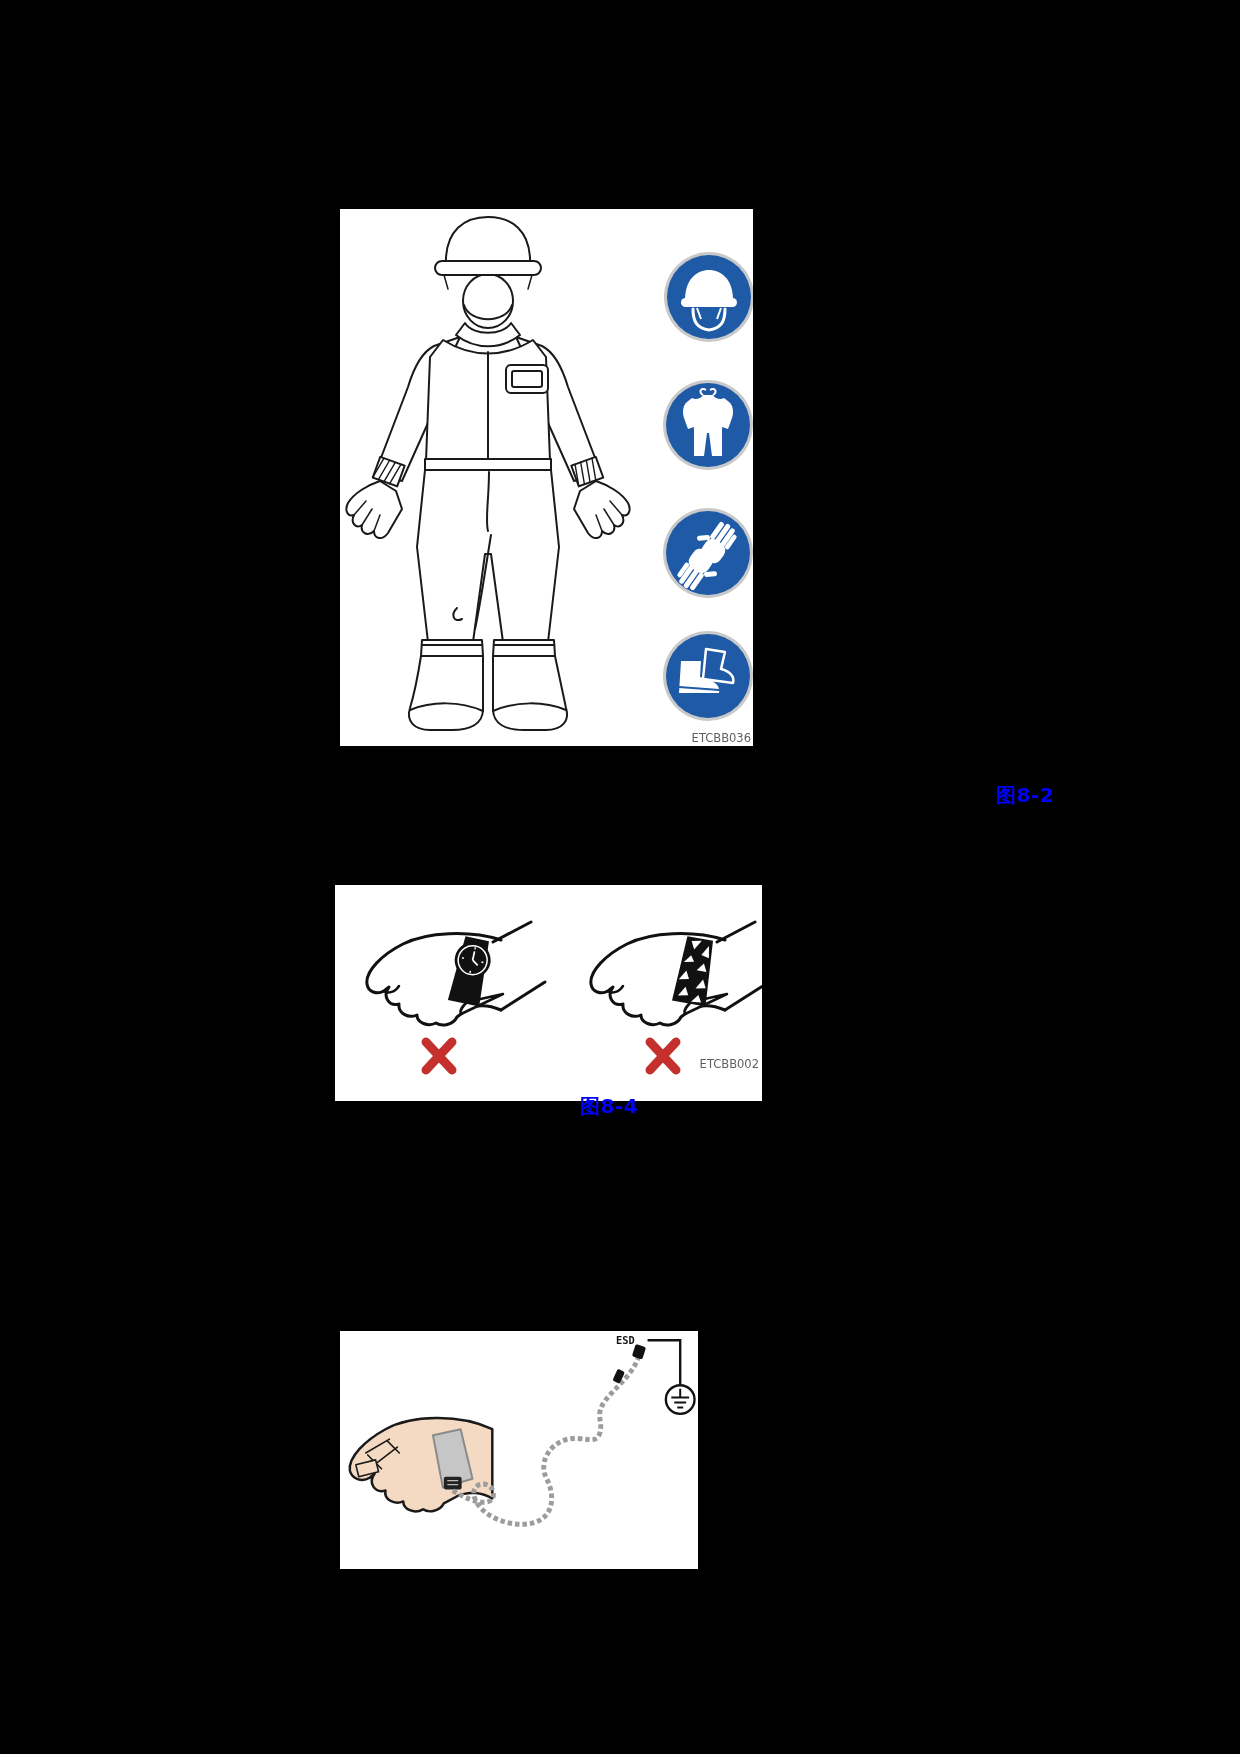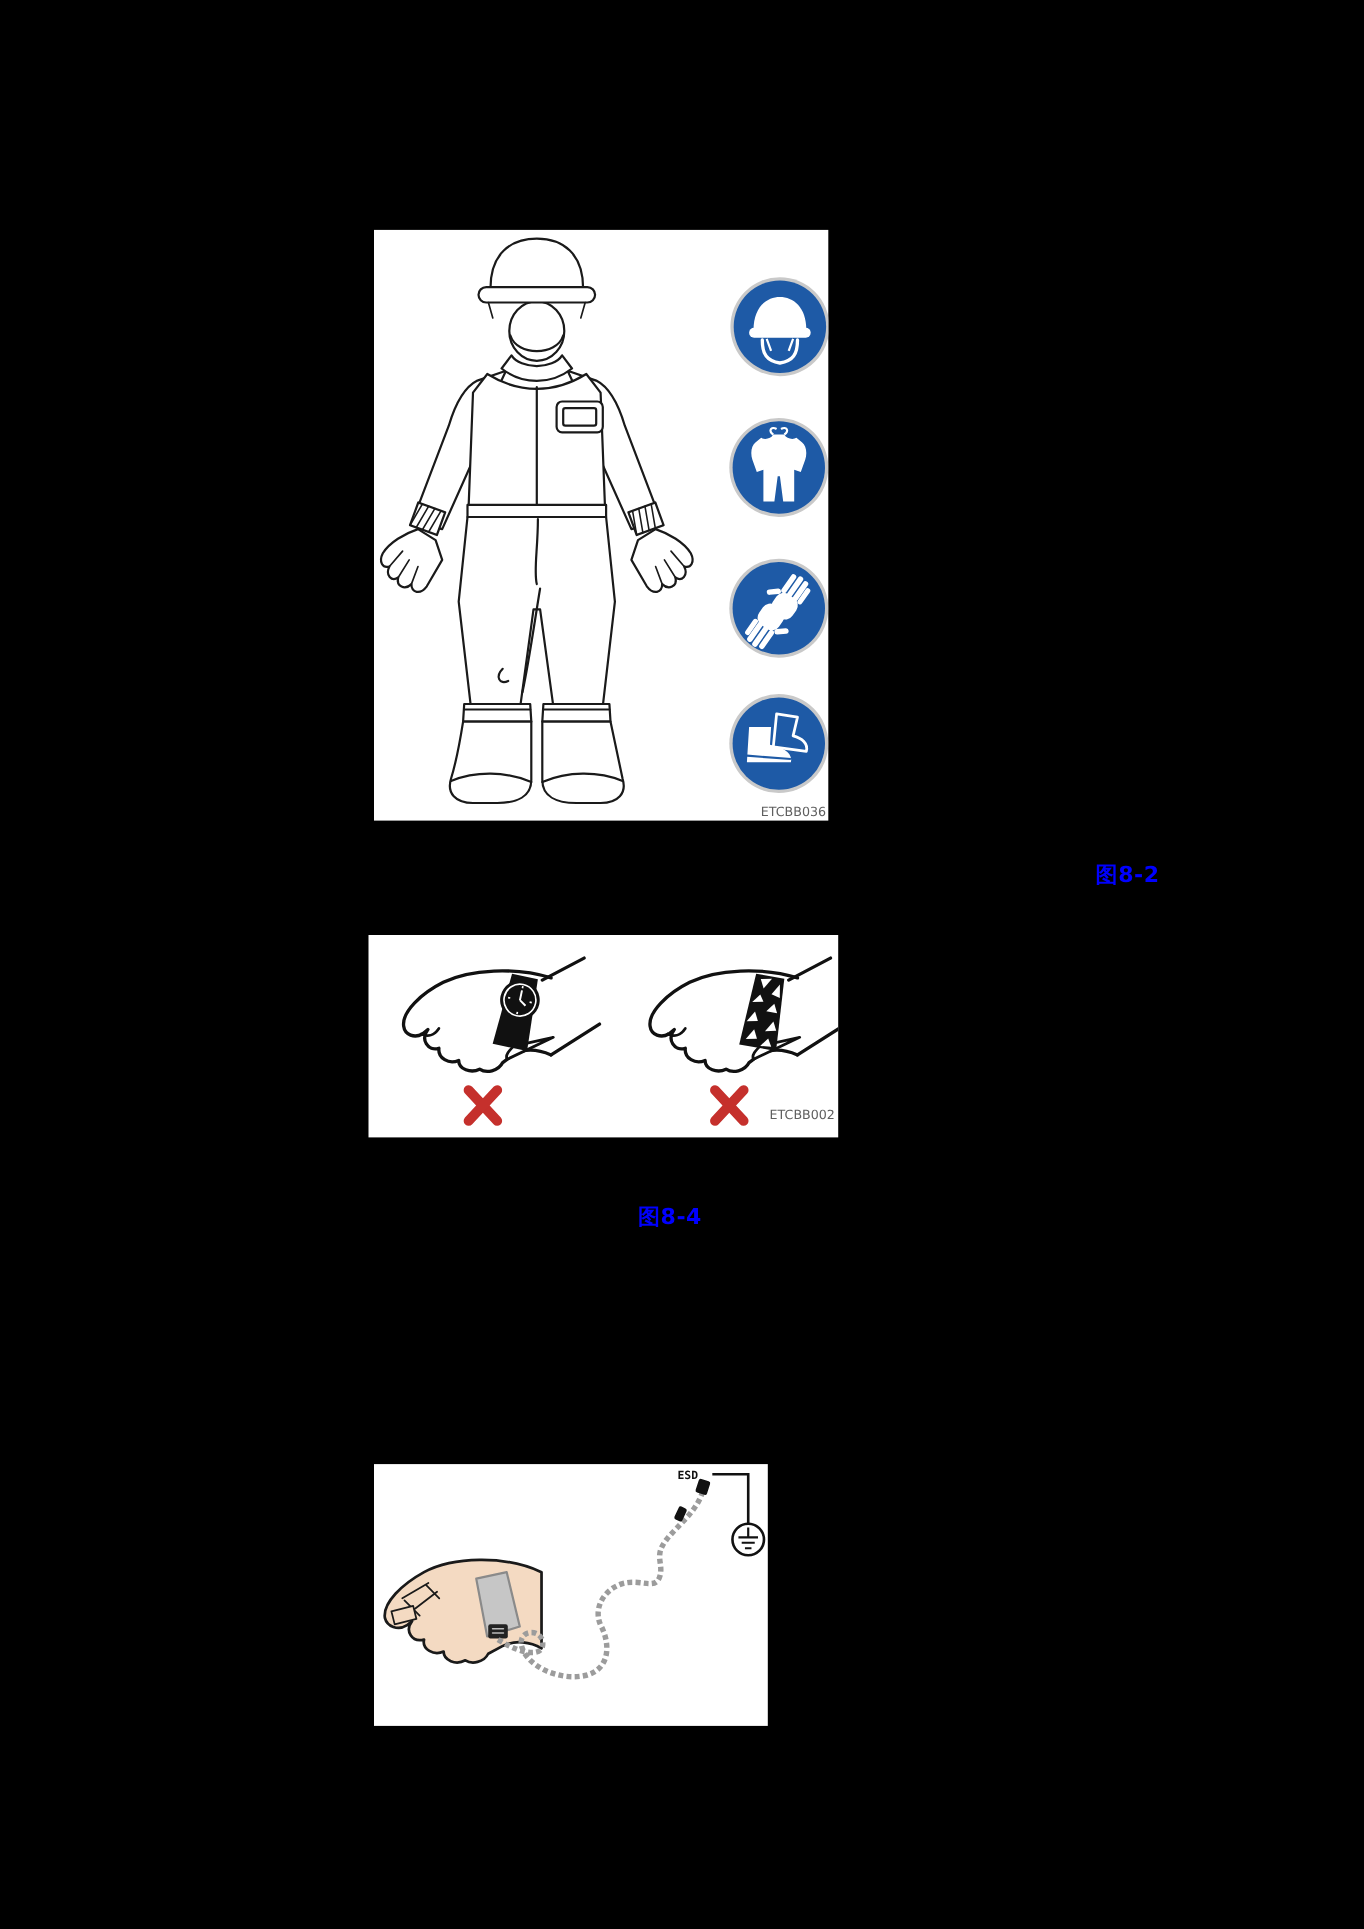--- a/index.html
+++ b/index.html
@@ -7,21 +7,21 @@
     width:1240px; height:1754px;
     background:#000000;
     position:relative;
     font-family:"DejaVu Sans", sans-serif;
     overflow:hidden;
   }
   .panel { position:absolute; background:#ffffff; }
   .panel svg { display:block; width:100%; height:100%; }
 
   #panel-ppe     { left:340px; top:209px;  width:413px; height:537px; }
-  #panel-jewelry { left:335px; top:850px;  width:427px; height:184px; }
+  #panel-jewelry { left:335px; top:885px;  width:427px; height:216px; }
   #panel-esd     { left:340px; top:1331px; width:358px; height:238px; }
 
   a.doclink {
     position:absolute;
     color:#0000FF;
     font-weight:bold;
     font-size:20px;
     line-height:22px;
     text-decoration:none;
     letter-spacing:0.5px;

